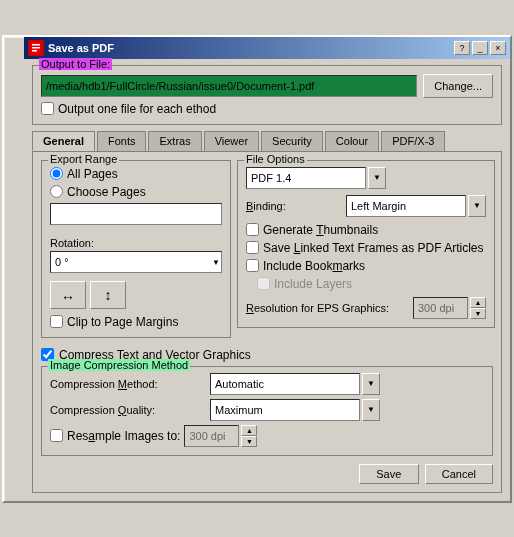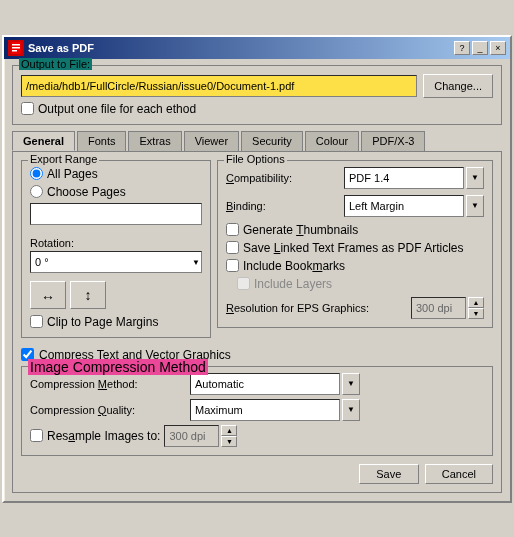--- a/index.html
+++ b/index.html
@@ -13,20 +13,21 @@
       width: 514px;
       height: 537px;
     }
     .window {
       width: 510px;
       background: #d4d0c8;
       border: 2px solid #808080;
       border-top-color: #ffffff;
       border-left-color: #ffffff;
       box-shadow: inset 1px 1px 0 #f0ece0;
+      padding-left: 20px;
     }
     .title-bar {
       background: linear-gradient(to right, #0a246a, #a6caf0);
       color: white;
       padding: 3px 4px;
       display: flex;
       align-items: center;
       justify-content: space-between;
       height: 22px;
     }
@@ -74,35 +75,35 @@
       border: 1px solid #808080;
       border-top-color: #808080;
       margin-bottom: 6px;
       padding: 4px 8px 8px 8px;
       position: relative;
     }
     .group-label {
       position: absolute;
       top: -8px;
       left: 6px;
-      background: #0f766e;
+      background: #d946ef;
       padding: 0 2px;
       font-size: 11px;
     }
     .output-row {
       display: flex;
       align-items: center;
       gap: 6px;
       margin-top: 4px;
     }
     .path-input {
       flex: 1;
       height: 22px;
       border: 1px inset #808080;
-      background: #fde047;
+      background: #15803d;
       padding: 2px 4px;
       font-size: 11px;
     }
     .btn {
       background: #d4d0c8;
       border: 1px solid #808080;
       border-top-color: #fff;
       border-left-color: #fff;
       padding: 2px 10px;
       font-size: 11px;
@@ -297,23 +298,23 @@
     .img-compress-group {
       border: 1px solid #808080;
       padding: 6px 8px 8px 8px;
       position: relative;
       margin-bottom: 8px;
     }
     .img-compress-label-outer {
       position: absolute;
       top: -8px;
       left: 6px;
-      background: #ec4899;
+      background: #86efac;
       padding: 0 2px;
-      font-size: 14px;
+      font-size: 11px;
     }
     .compress-method-row {
       display: flex;
       align-items: center;
       margin-bottom: 4px;
     }
     .compress-field-label {
       min-width: 160px;
       font-size: 11px;
     }
@@ -437,23 +438,20 @@
               <label>Clip to Page Margins</label>
             </div>
           </div>
         </div>
 
         <div class="right-col">
           <div class="inner-group">
             <span class="inner-group-label">File Options</span>
 
             <div class="file-options-row">
-              <span class="file-options-label">
-                <span class="underline">C</span><span>ompatibility:</span>
-              </span>
               <div class="file-select-wrap">
                 <select class="file-select">
                   <option>PDF 1.4</option>
                 </select>
                 <div class="dropdown-btn">▼</div>
               </div>
             </div>
 
             <div class="file-options-row">
               <span class="file-options-label">

